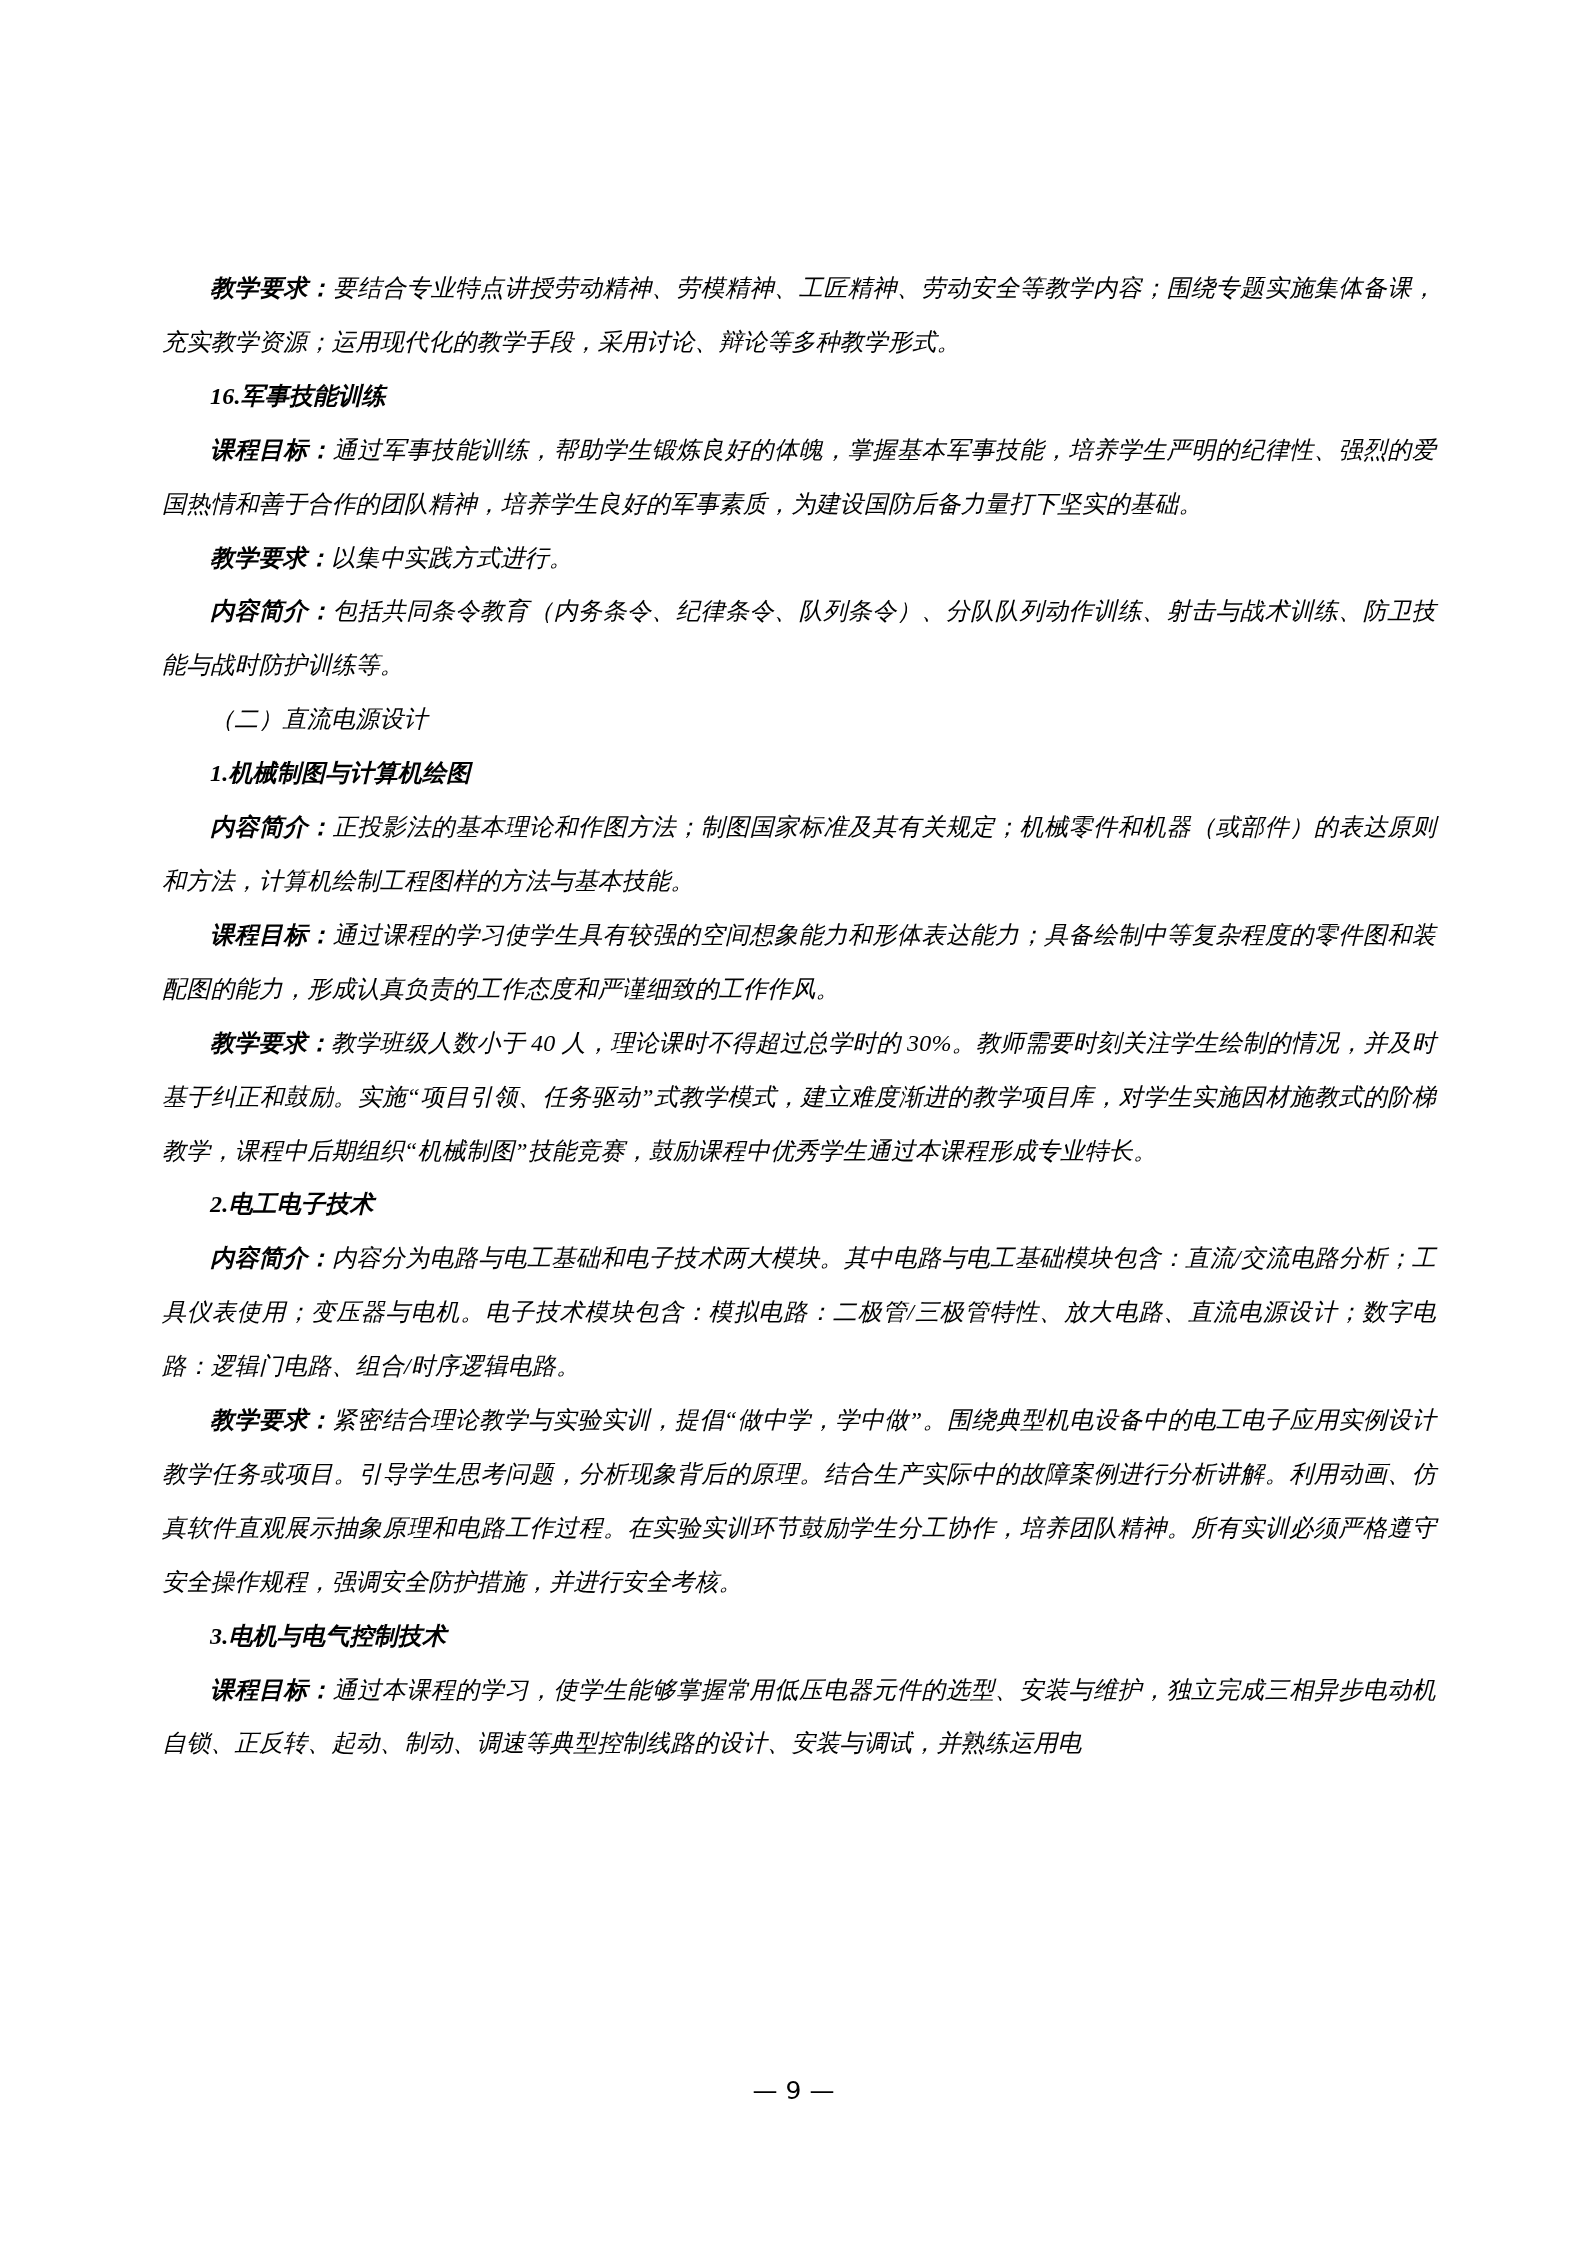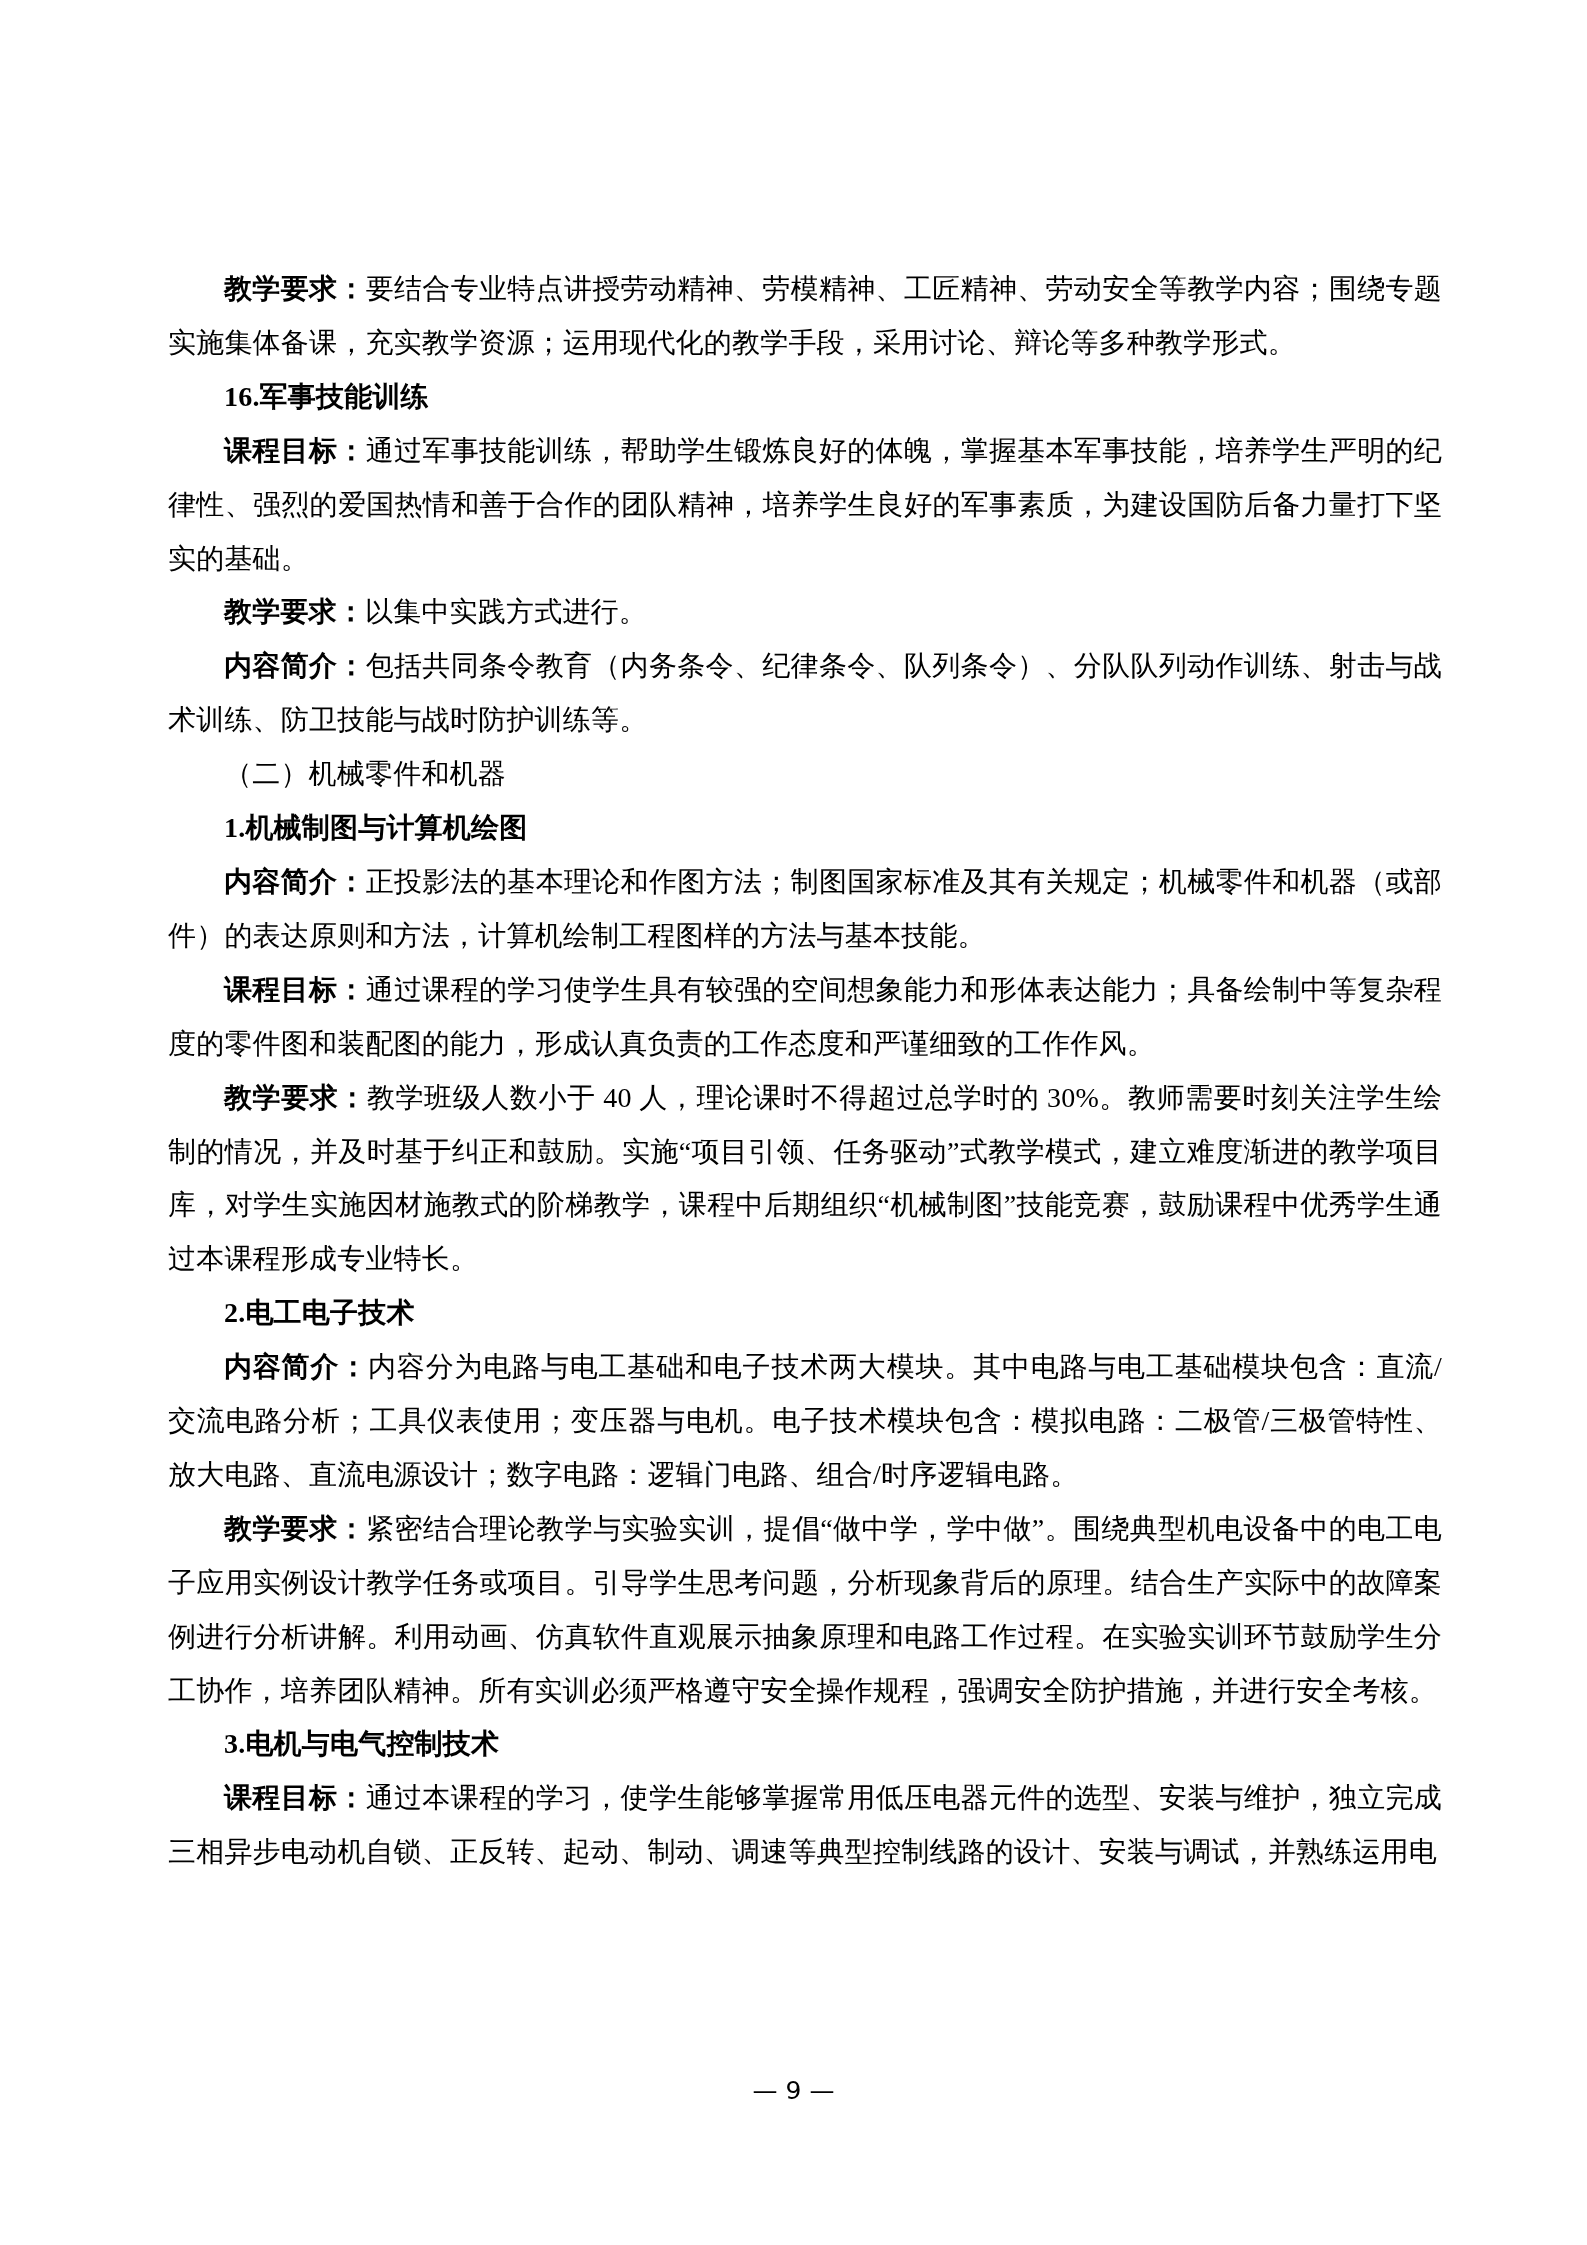--- a/index.html
+++ b/index.html
@@ -12,27 +12,28 @@
     color: #000000;
   }
   .page {
     position: absolute;
     inset: 0;
     background: #ffffff;
     overflow: hidden;
   }
   .content {
     position: absolute;
-    left: 168px;
+    left: 162px;
     top: 262px;
     width: 1274px;
-    font-size: 28px;
+    font-size: 24px;
     line-height: 53.9px;
     text-align: justify;
     letter-spacing: 0.2px;
+    font-style: italic;
   }
   .content p {
     margin: 0;
     padding: 0;
     text-indent: 2em;
   }
   .lead {
     font-weight: bold;
   }
   .heading {
@@ -58,21 +59,21 @@
     <p><span class="lead">教学要求：</span><span>要结合专业特点讲授劳动精神、劳模精神、工匠精神、劳动安全等教学内容；围绕专题实施集体备课，充实教学资源；运用现代化的教学手段，采用讨论、辩论等多种教学形式。</span></p>
 
     <p class="heading"><span>16.军事技能训练</span></p>
 
     <p><span class="lead">课程目标：</span><span>通过军事技能训练，帮助学生锻炼良好的体魄，掌握基本军事技能，培养学生严明的纪律性、强烈的爱国热情和善于合作的团队精神，培养学生良好的军事素质，为建设国防后备力量打下坚实的基础。</span></p>
 
     <p><span class="lead">教学要求：</span><span>以集中实践方式进行。</span></p>
 
     <p><span class="lead">内容简介：</span><span>包括共同条令教育（内务条令、纪律条令、队列条令）、分队队列动作训练、射击与战术训练、防卫技能与战时防护训练等。</span></p>
 
-    <p><span>（二）机械零件和机器</span></p>
+    <p><span>（二）直流电源设计</span></p>
 
     <p class="heading"><span>1.机械制图与计算机绘图</span></p>
 
     <p><span class="lead">内容简介：</span><span>正投影法的基本理论和作图方法；制图国家标准及其有关规定；机械零件和机器（或部件）的表达原则和方法，计算机绘制工程图样的方法与基本技能。</span></p>
 
     <p><span class="lead">课程目标：</span><span>通过课程的学习使学生具有较强的空间想象能力和形体表达能力；具备绘制中等复杂程度的零件图和装配图的能力，形成认真负责的工作态度和严谨细致的工作作风。</span></p>
 
     <p><span class="lead">教学要求：</span><span>教学班级人数小于 40 人，理论课时不得超过总学时的 30%。教师需要时刻关注学生绘制的情况，并及时基于纠正和鼓励。实施“项目引领、任务驱动”式教学模式，建立难度渐进的教学项目库，对学生实施因材施教式的阶梯教学，课程中后期组织“机械制图”技能竞赛，鼓励课程中优秀学生通过本课程形成专业特长。</span></p>
 
     <p class="heading"><span>2.电工电子技术</span></p>

